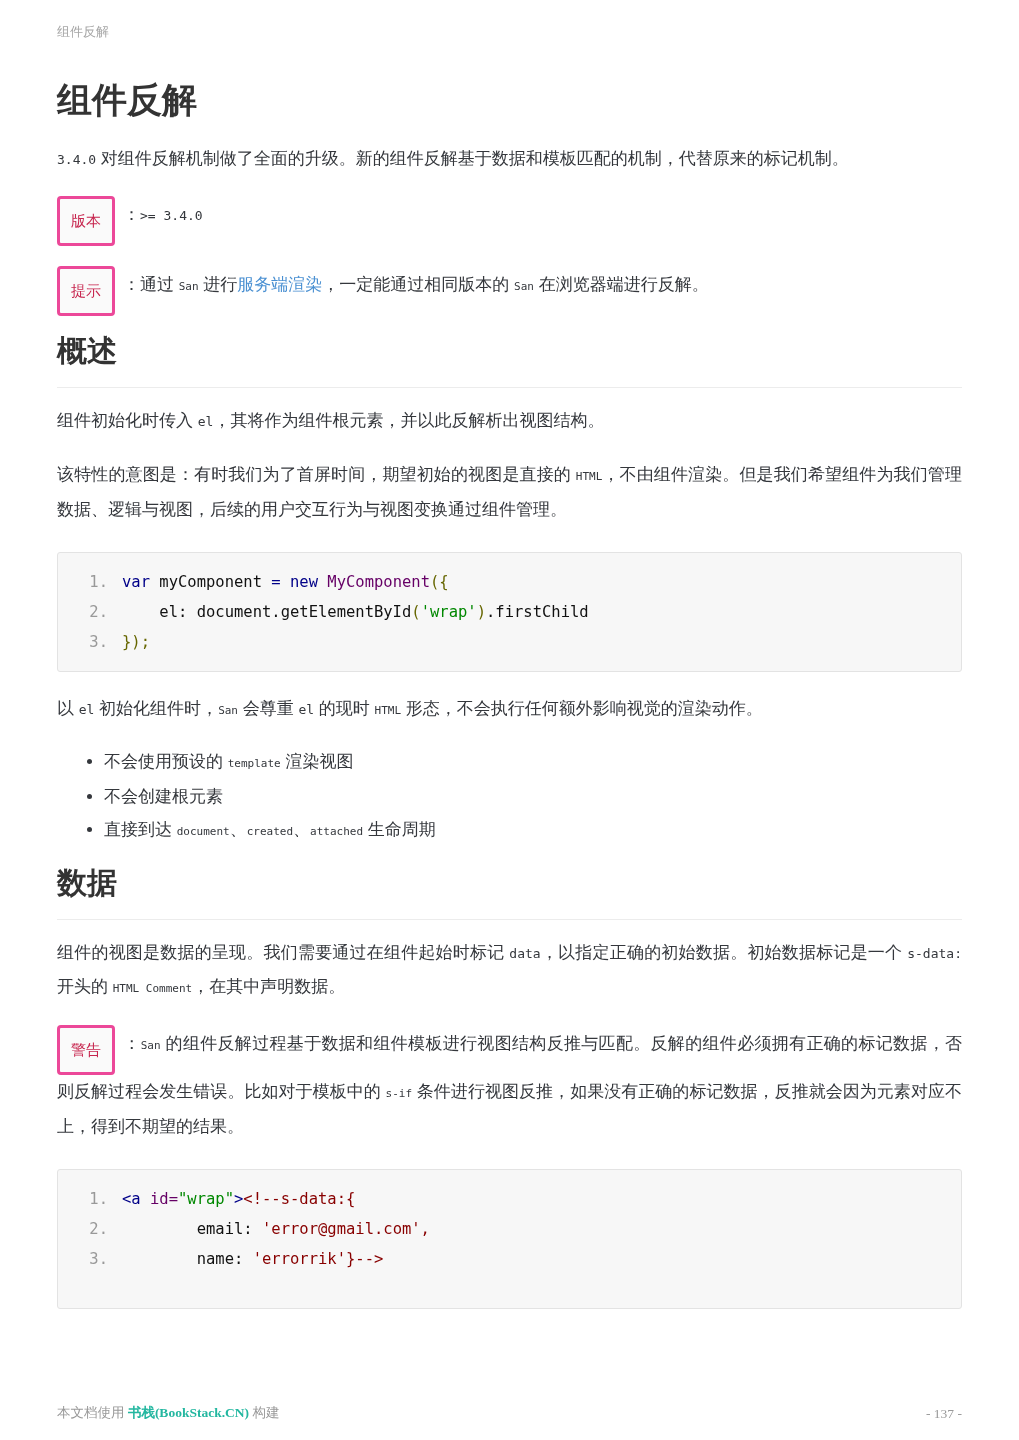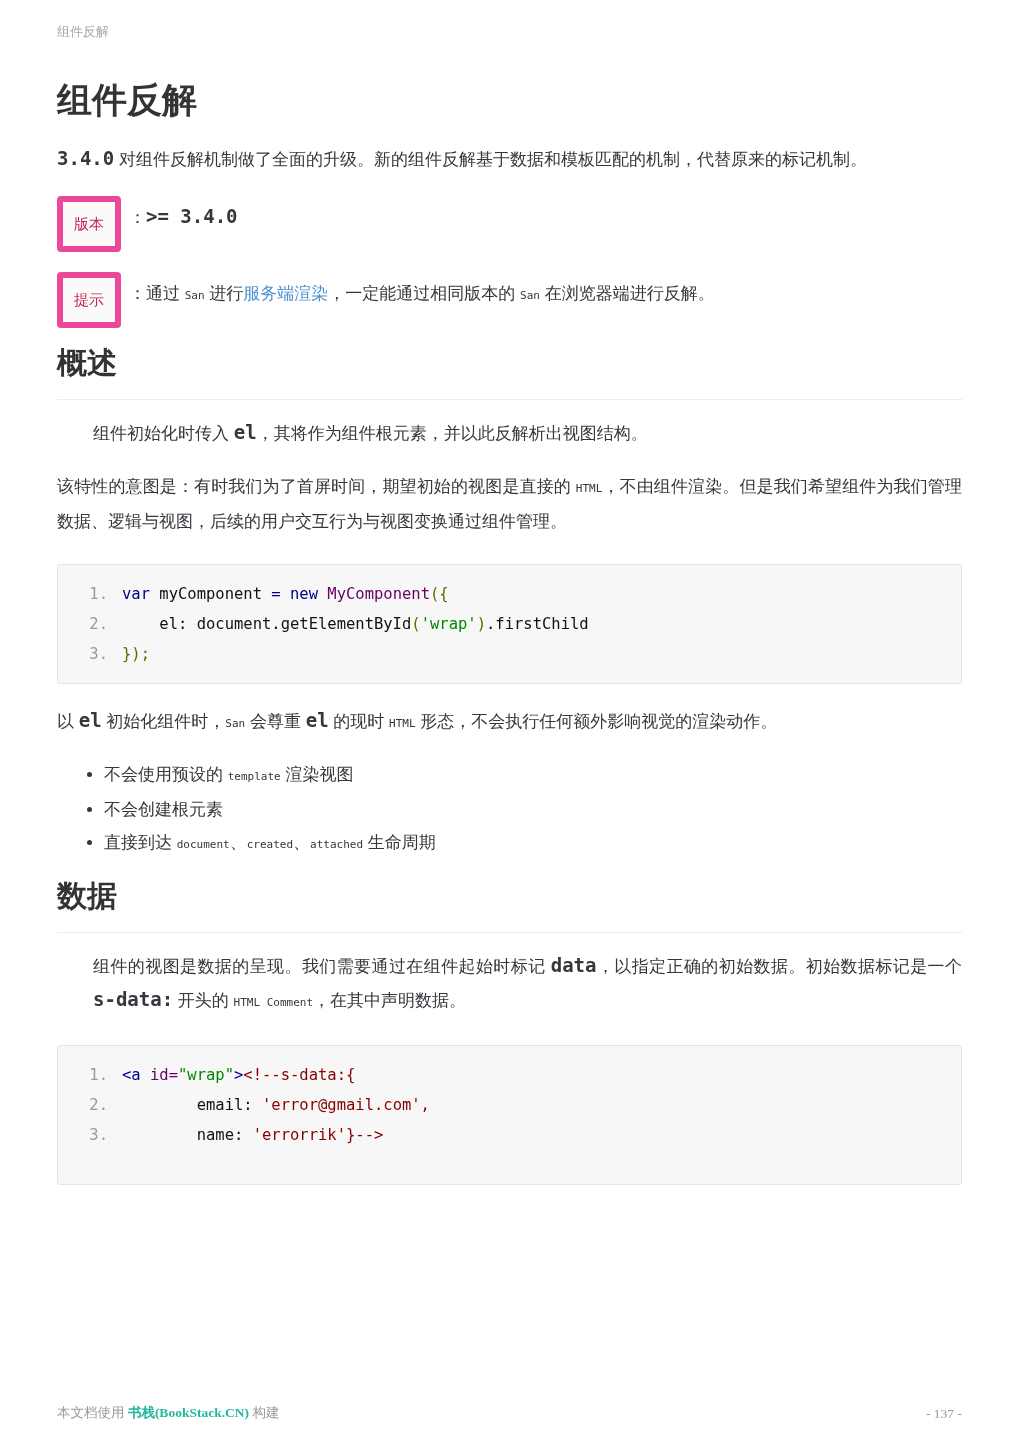--- a/index.html
+++ b/index.html
@@ -24,36 +24,36 @@
   .article h2 {
     margin-top:15px;
     font-size:30px; line-height:40px; font-weight:bold; color:#333;
     padding-bottom:16px; border-bottom:1px solid #ececec;
   }
   .article p {
     margin-top:20px;
     font-size:17px; line-height:33px; color:#34373c;
     text-align:justify;
   }
-  .article h2 + p { margin-top:16px;margin-left:36px; }
+  .article h2 + p { margin-top:16px; }
   .seg-code {
     font-family:"DejaVu Sans Mono", monospace;
     font-size:11px;
   }
   .seg-code-bold {
     font-family:"DejaVu Sans Mono", monospace;
-    font-size:19px; font-weight:bold;
+    font-size:13px; font-weight:normal;
   }
   .seg-link { color:#4a90d2; text-decoration:none; cursor:pointer; }
   .badge {
     display:inline-block;
     font-size:15px; line-height:20px;
     color:#c7254e;
     background:#fafafa;
-    border:6px solid #ec4899;
+    border:3px solid #ec4899;
     border-radius:4px;
     padding:12px 11px;
     margin-right:8px;
     vertical-align:-6px;
   }
   .code-block {
     margin-top:26px;
     background:#f7f7f7;
     border:1px solid #e3e3e3;
     border-radius:3px;
@@ -113,20 +113,21 @@
           <div class="code-line"><span class="line-num">3.</span><span class="code-text"><span class="tok-pun">});</span></span></div>
         </div>
         <p><span class="seg-plain">以 </span><span class="seg-code-bold">el</span><span class="seg-plain"> 初始化组件时，</span><span class="seg-code">San</span><span class="seg-plain"> 会尊重 </span><span class="seg-code-bold">el</span><span class="seg-plain"> 的现时 </span><span class="seg-code">HTML</span><span class="seg-plain"> 形态，不会执行任何额外影响视觉的渲染动作。</span></p>
         <ul>
           <li><span class="seg-plain">不会使用预设的 </span><span class="seg-code">template</span><span class="seg-plain"> 渲染视图</span></li>
           <li><span class="seg-plain">不会创建根元素</span></li>
           <li><span class="seg-plain">直接到达 </span><span class="seg-code">document</span><span class="seg-plain">、</span><span class="seg-code">created</span><span class="seg-plain">、</span><span class="seg-code">attached</span><span class="seg-plain"> 生命周期</span></li>
         </ul>
         <h2>数据</h2>
         <p><span class="seg-plain">组件的视图是数据的呈现。我们需要通过在组件起始时标记 </span><span class="seg-code-bold">data</span><span class="seg-plain">，以指定正确的初始数据。初始数据标记是一个 </span><span class="seg-code-bold">s-data:</span><span class="seg-plain"> 开头的 </span><span class="seg-code">HTML Comment</span><span class="seg-plain">，在其中声明数据。</span></p>
+        <p><span class="badge">警告</span><span class="seg-plain">：</span><span class="seg-code">San</span><span class="seg-plain"> 的组件反解过程基于数据和组件模板进行视图结构反推与匹配。反解的组件必须拥有正确的标记数据，否则反解过程会发生错误。比如对于模板中的 </span><span class="seg-code">s-if</span><span class="seg-plain"> 条件进行视图反推，如果没有正确的标记数据，反推就会因为元素对应不上，得到不期望的结果。</span></p>
         <div class="code-block">
           <div class="code-line"><span class="line-num">1.</span><span class="code-text"><span class="tok-tag">&lt;a</span><span class="tok-pln"> </span><span class="tok-atn">id=</span><span class="tok-atv">"wrap"</span><span class="tok-tag">&gt;</span><span class="tok-com">&lt;!--s-data:{</span></span></div>
           <div class="code-line"><span class="line-num">2.</span><span class="code-text"><span class="tok-pln">        email: </span><span class="tok-com">'error@gmail.com',</span></span></div>
           <div class="code-line"><span class="line-num">3.</span><span class="code-text"><span class="tok-pln">        name: </span><span class="tok-com">'errorrik'}--&gt;</span></span></div>
           <div class="code-pad"></div>
         </div>
       </div>
   </div>
   <div class="footer">
     <div>

